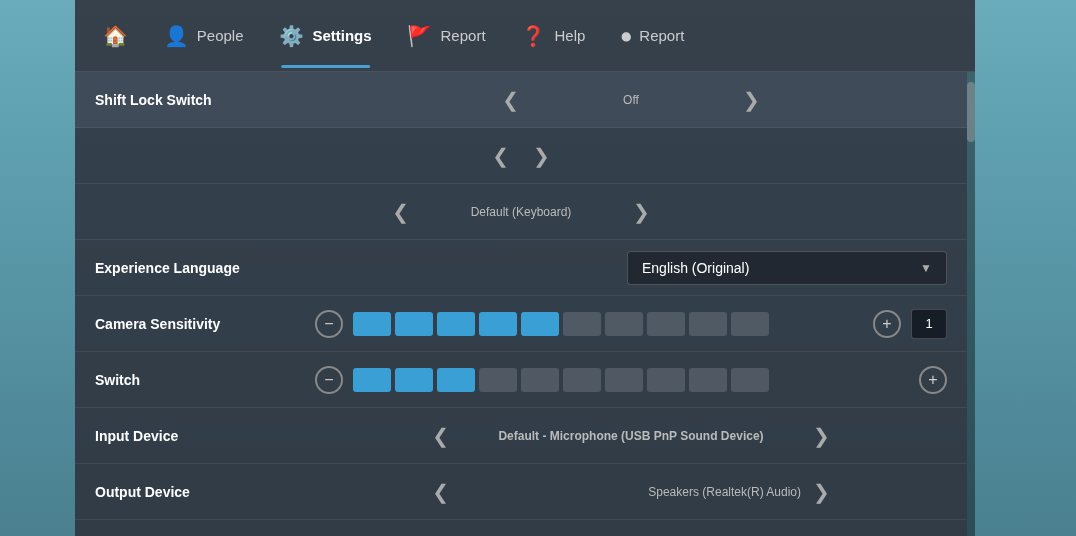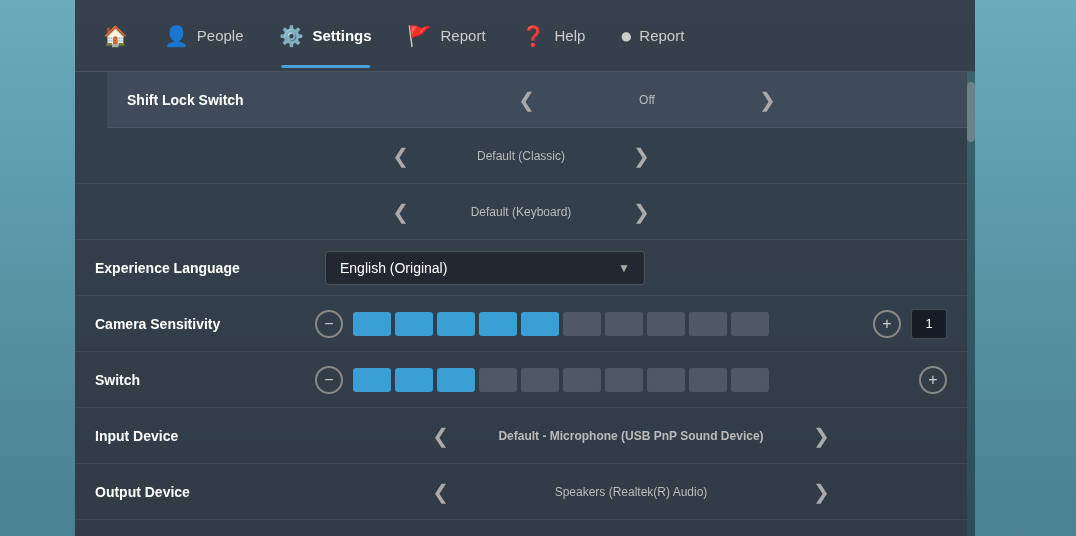--- a/index.html
+++ b/index.html
@@ -105,21 +105,20 @@
     
     .setting-row {
       display: flex;
       align-items: center;
       min-height: 56px;
       padding: 0 20px;
       border-bottom: 1px solid rgba(255,255,255,0.07);
     }
     .setting-row.highlighted {
       background: rgba(70, 80, 95, 0.7);
-      margin-left: 32px;
     }
 
     .setting-label {
       font-size: 14px;
       font-weight: 700;
       color: #fff;
       width: 220px;
       flex-shrink: 0;
     }
 
@@ -285,36 +284,35 @@
         <div class="setting-control">
           <button class="arrow-btn">❮</button>
           <span class="setting-value">Off</span>
           <button class="arrow-btn">❯</button>
         </div>
       </div>
 
       <div class="setting-row">
         <div class="setting-control">
           <button class="arrow-btn">❮</button>
-          <span class="setting-value">Default (Classic)</span>
           <button class="arrow-btn">❯</button>
         </div>
       </div>
 
       <div class="setting-row">
         <div class="setting-control">
           <button class="arrow-btn">❮</button>
           <span class="setting-value">Default (Keyboard)</span>
           <button class="arrow-btn">❯</button>
         </div>
       </div>
 
       <div class="setting-row">
         <span class="setting-label">Experience Language</span>
-        <div class="setting-control" style="justify-content:flex-start; padding-left:10px;">
+        <div class="setting-control" style="justify-content:flex-end; padding-left:10px;">
           <div class="dropdown-control">
             <span>English (Original)</span>
             <span class="dropdown-arrow">▼</span>
           </div>
         </div>
       </div>
 
       <div class="setting-row">
         <span class="setting-label">Camera Sensitivity</span>
         <div class="slider-control">
@@ -362,21 +360,21 @@
           <button class="arrow-btn">❮</button>
           <span class="setting-value" style="min-width:340px;font-weight:bold;">Default - Microphone (USB PnP Sound Device)</span>
           <button class="arrow-btn">❯</button>
         </div>
       </div>
 
       <div class="setting-row">
         <span class="setting-label">Output Device</span>
         <div class="setting-control">
           <button class="arrow-btn">❮</button>
-          <span class="setting-value" style="min-width:340px;">Speakers (Realtek(R) Audio)</span>
+          <span class="setting-value" style="min-width:340px;text-align:right;">Speakers (Realtek(R) Audio)</span>
           <button class="arrow-btn">❯</button>
         </div>
       </div>
 
     </div>
 
     <div class="scrollbar-track">
       <div class="scrollbar-thumb"></div>
     </div>
   </div>

